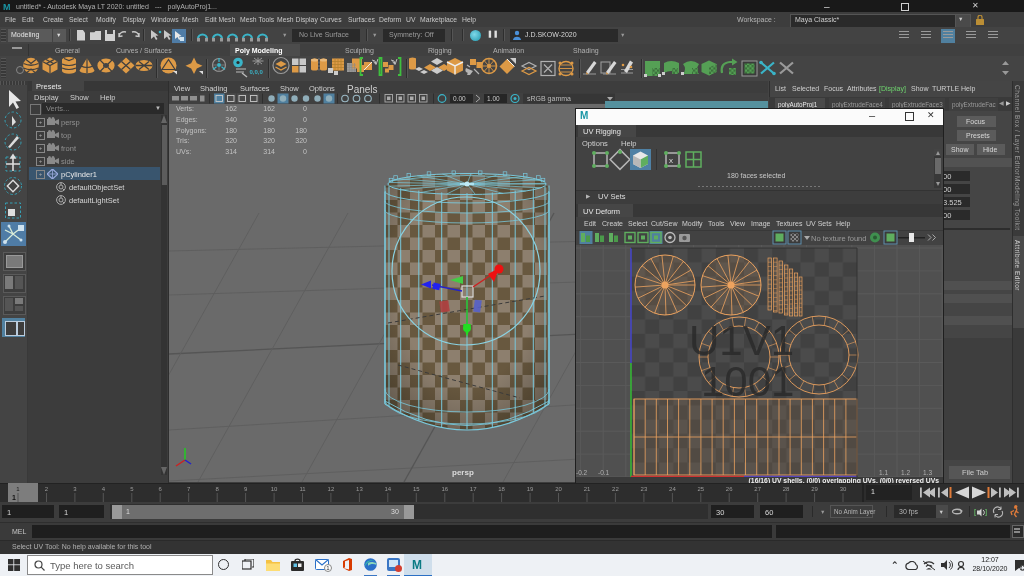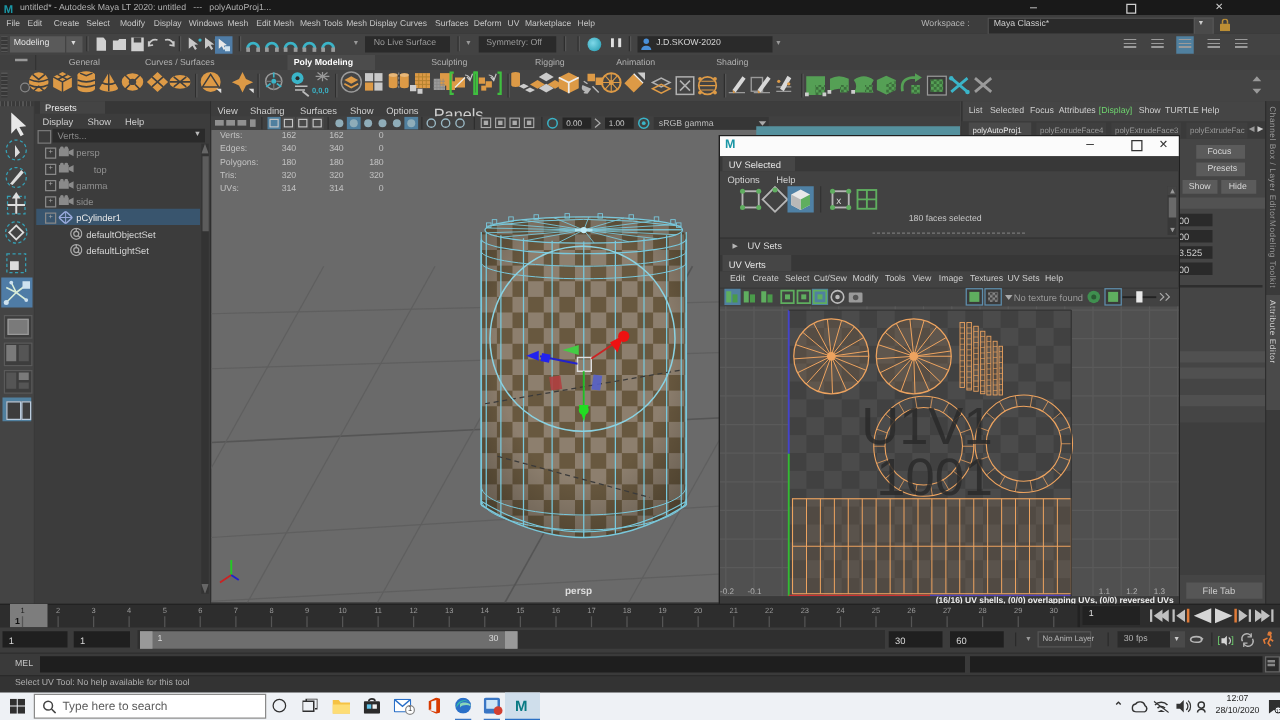--- a/index.html
+++ b/index.html
@@ -328,29 +328,29 @@
       <circle cx="6" cy="1.5" r="1.5" fill="#8a8a8a"></circle>
     </svg>
     <div class="tx" style="left:61px;top:117.5px;font-size:7.5px;color:#909090;">persp</div>
     <div class="ab" style="left:36px;top:131px;width:7px;height:7px;border:1px solid #888;font-size:6px;color:#aaa;line-height:6px;text-align:center;">+</div>
     <svg class="ab" style="left:47px;top:130px" width="12" height="9" viewBox="0 0 12 9">
       <rect x="0" y="2" width="8" height="6" fill="#8a8a8a"></rect>
       <path d="M8 4 L12 2 L12 8 L8 6 Z" fill="#8a8a8a"></path>
       <circle cx="2.5" cy="1.5" r="1.5" fill="#8a8a8a"></circle>
       <circle cx="6" cy="1.5" r="1.5" fill="#8a8a8a"></circle>
     </svg>
-    <div class="tx" style="left:75px;top:130.5px;font-size:7.5px;color:#909090;">top</div>
+    <div class="tx" style="left:61px;top:130.5px;font-size:7.5px;color:#909090;">top</div>
     <div class="ab" style="left:36px;top:144px;width:7px;height:7px;border:1px solid #888;font-size:6px;color:#aaa;line-height:6px;text-align:center;">+</div>
     <svg class="ab" style="left:47px;top:143px" width="12" height="9" viewBox="0 0 12 9">
       <rect x="0" y="2" width="8" height="6" fill="#8a8a8a"></rect>
       <path d="M8 4 L12 2 L12 8 L8 6 Z" fill="#8a8a8a"></path>
       <circle cx="2.5" cy="1.5" r="1.5" fill="#8a8a8a"></circle>
       <circle cx="6" cy="1.5" r="1.5" fill="#8a8a8a"></circle>
     </svg>
-    <div class="tx" style="left:61px;top:143.5px;font-size:7.5px;color:#909090;">gamma</div>
+    <div class="tx" style="left:61px;top:143.5px;font-size:7.5px;color:#909090;">front</div>
     <div class="ab" style="left:36px;top:157px;width:7px;height:7px;border:1px solid #888;font-size:6px;color:#aaa;line-height:6px;text-align:center;">+</div>
     <svg class="ab" style="left:47px;top:156px" width="12" height="9" viewBox="0 0 12 9">
       <rect x="0" y="2" width="8" height="6" fill="#8a8a8a"></rect>
       <path d="M8 4 L12 2 L12 8 L8 6 Z" fill="#8a8a8a"></path>
       <circle cx="2.5" cy="1.5" r="1.5" fill="#8a8a8a"></circle>
       <circle cx="6" cy="1.5" r="1.5" fill="#8a8a8a"></circle>
     </svg>
     <div class="tx" style="left:61px;top:156.5px;font-size:7.5px;color:#909090;">side</div>
     <div class="ab" style="left:29px;top:167px;width:131px;height:13px;background:#39556e;"></div>
     <div class="ab" style="left:36px;top:170px;width:7px;height:7px;border:1px solid #888;font-size:6px;color:#aaa;line-height:6px;text-align:center;">+</div>
@@ -374,21 +374,21 @@
     <div class="ab" style="left:161px;top:115px;width:6px;height:360px;background:#333;"></div>
     <div class="ab" style="left:161px;top:115px;width:6px;height:8px;background:#666;clip-path:polygon(50% 0,100% 100%,0 100%);"></div>
     <div class="ab" style="left:162px;top:125px;width:5px;height:60px;background:#5c5c5c;"></div>
     <div class="ab" style="left:161px;top:467px;width:6px;height:8px;background:#666;clip-path:polygon(0 0,100% 0,50% 100%);"></div>
     <div class="ab" style="left:169px;top:81px;width:599px;height:402px;background:#3d3d3d;"></div>
     <div class="tx" style="left:174px;top:84px;font-size:7.5px;color:#cfcfcf;">View</div>
     <div class="tx" style="left:200px;top:84px;font-size:7.5px;color:#cfcfcf;">Shading</div>
     <div class="tx" style="left:240px;top:84px;font-size:7.5px;color:#cfcfcf;">Surfaces</div>
     <div class="tx" style="left:280px;top:84px;font-size:7.5px;color:#cfcfcf;">Show</div>
     <div class="tx" style="left:309px;top:84px;font-size:7.5px;color:#cfcfcf;">Options</div>
-    <div class="tx" style="left:347px;top:84px;font-size:13px;color:#cfcfcf;">Panels</div>
+    <div class="tx" style="left:347px;top:84px;font-size:10px;color:#cfcfcf;">Panels</div>
     <div class="ab" style="left:169px;top:92.5px;width:599px;height:11px;background:#404040;border-bottom:1px solid #363636;"></div>
     <svg class="ab" style="left:169px;top:92.5px;" width="599" height="11" viewBox="0 0 599 11">
       <g fill="#909090">
         <rect x="3" y="3" width="7" height="4.5"></rect>
         <rect x="12" y="3" width="7" height="4.5"></rect>
         <rect x="21" y="3" width="7" height="4.5"></rect>
         <rect x="31" y="2.5" width="4.5" height="6"></rect>
       </g>
       <rect x="40" y="0.5" width="1" height="10" fill="#2e2e2e"></rect>
       <rect x="45.0" y="0.5" width="10.5" height="10" fill="#50809f"></rect>
@@ -608,21 +608,21 @@
     <div class="ab" style="left:1013px;top:236px;width:11px;height:92px;background:#4a4a4a;"></div>
     <div class="tx" style="left:1014px;top:240px;font-size:6.5px;color:#d0d0d0;writing-mode:vertical-rl;letter-spacing:0.5px;">Attribute Editor</div>
     <div class="ab" style="left:575px;top:108px;width:369px;height:377px;background:#424242;border:1px solid #1f1f1f;box-sizing:border-box;"></div>
     <div class="ab" style="left:576px;top:109px;width:367px;height:16px;background:#fbfbfb;"></div>
     <div class="tx" style="left:580px;top:110px;font-size:10px;font-weight:bold;color:#1a96a5;">M</div>
     <div class="tx" style="left:869px;top:109px;font-size:11px;color:#333;">–</div>
     <div class="ab" style="left:905px;top:112px;width:7px;height:7px;border:1px solid #333;"></div>
     <div class="tx" style="left:927px;top:110px;font-size:9px;color:#333;">✕</div>
     <div class="ab" style="left:576px;top:125px;width:367px;height:12px;background:#383838;"></div>
     <div class="ab" style="left:578px;top:125px;width:58px;height:12px;background:#464646;"></div>
-    <div class="tx" style="left:583px;top:127px;font-size:7.5px;color:#e5e5e5;">UV Selected</div>
+    <div class="tx" style="left:583px;top:127px;font-size:7.5px;color:#e5e5e5;">UV Rigging</div>
     <div class="tx" style="left:582px;top:139px;font-size:7.5px;color:#d0d0d0;">Options</div>
     <div class="tx" style="left:621px;top:139px;font-size:7.5px;color:#d0d0d0;">Help</div>
     <svg class="ab" style="left:575px;top:148px;" width="369" height="42" viewBox="0 0 369 42">
       <rect x="19" y="5" width="13" height="13" fill="none" stroke="#b5b5b5" stroke-width="1.5"></rect>
       <circle cx="19" cy="5" r="2" fill="#5fae5f"></circle>
       <circle cx="32" cy="5" r="2" fill="#5fae5f"></circle>
       <circle cx="19" cy="18" r="2" fill="#5fae5f"></circle>
       <circle cx="32" cy="18" r="2" fill="#5fae5f"></circle>
       <rect x="38" y="4.5" width="14" height="14" fill="none" stroke="#b5b5b5" stroke-width="1.5" transform="rotate(45 45 11.5)"></rect>
       <circle cx="45" cy="4" r="2" fill="#5fae5f"></circle>
@@ -645,21 +645,21 @@
     <div class="ab" style="left:934px;top:149px;width:7px;height:39px;background:#383838;"></div>
     <div class="ab" style="left:934px;top:149px;width:7px;height:7px;background:#444;"></div>
     <div class="ab" style="left:936px;top:151px;width:4px;height:4px;background:#999;clip-path:polygon(50% 0,100% 100%,0 100%);"></div>
     <div class="ab" style="left:935px;top:158px;width:6px;height:16px;background:#6a6a6a;"></div>
     <div class="ab" style="left:936px;top:182px;width:4px;height:4px;background:#999;clip-path:polygon(0 0,100% 0,50% 100%);"></div>
     <div class="ab" style="left:576px;top:190px;width:367px;height:13px;background:#3d3d3d;border-top:1px solid #333;border-bottom:1px solid #333;"></div>
     <div class="tx" style="left:586px;top:192.5px;font-size:5.5px;color:#b5b5b5;">▶</div>
     <div class="tx" style="left:598px;top:192px;font-size:7.5px;color:#dddddd;">UV Sets</div>
     <div class="ab" style="left:576px;top:204px;width:367px;height:13px;background:#373737;"></div>
     <div class="ab" style="left:578px;top:204px;width:55px;height:13px;background:#464646;"></div>
-    <div class="tx" style="left:583px;top:206.5px;font-size:7.5px;color:#e5e5e5;">UV Verts</div>
+    <div class="tx" style="left:583px;top:206.5px;font-size:7.5px;color:#e5e5e5;">UV Deform</div>
     <div class="tx" style="left:584px;top:219.5px;font-size:7px;color:#d0d0d0;">Edit</div>
     <div class="tx" style="left:602px;top:219.5px;font-size:7px;color:#d0d0d0;">Create</div>
     <div class="tx" style="left:628px;top:219.5px;font-size:7px;color:#d0d0d0;">Select</div>
     <div class="tx" style="left:651px;top:219.5px;font-size:7px;color:#d0d0d0;">Cut/Sew</div>
     <div class="tx" style="left:682px;top:219.5px;font-size:7px;color:#d0d0d0;">Modify</div>
     <div class="tx" style="left:708px;top:219.5px;font-size:7px;color:#d0d0d0;">Tools</div>
     <div class="tx" style="left:730px;top:219.5px;font-size:7px;color:#d0d0d0;">View</div>
     <div class="tx" style="left:751px;top:219.5px;font-size:7px;color:#d0d0d0;">Image</div>
     <div class="tx" style="left:776px;top:219.5px;font-size:7px;color:#d0d0d0;">Textures</div>
     <div class="tx" style="left:806px;top:219.5px;font-size:7px;color:#d0d0d0;">UV Sets</div>

